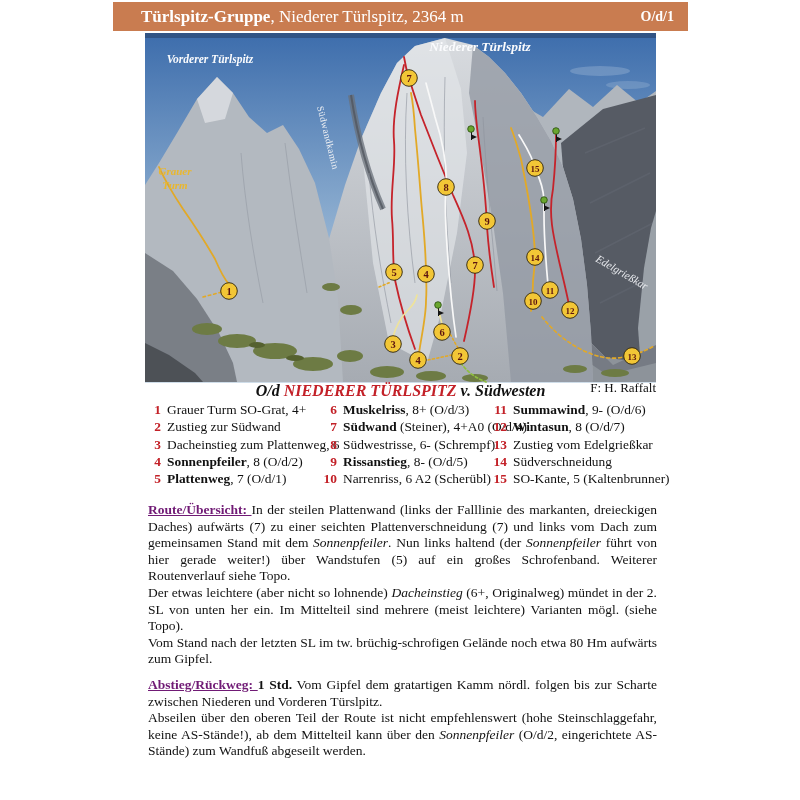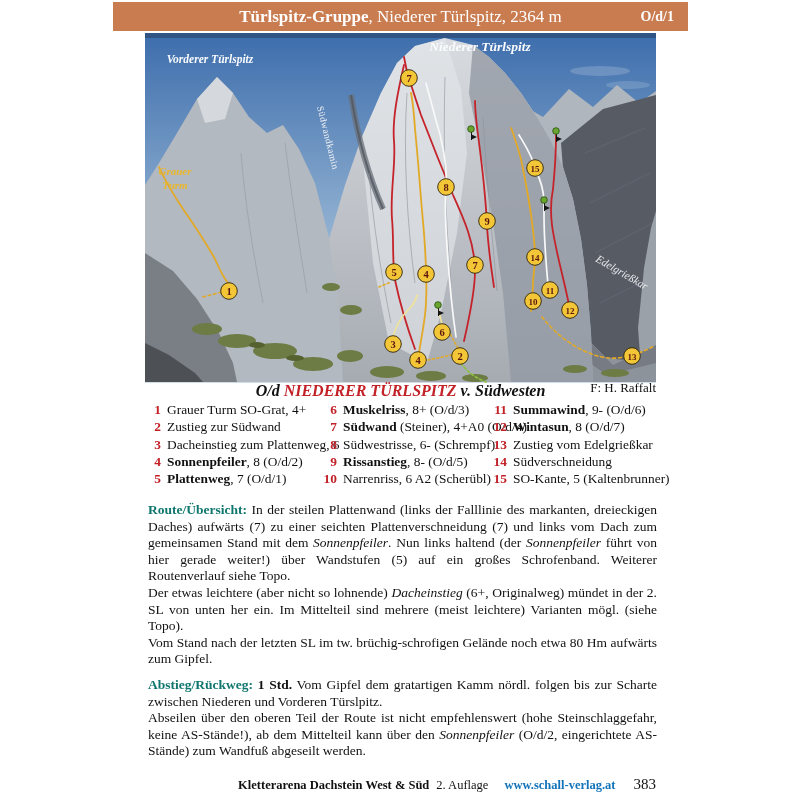--- a/index.html
+++ b/index.html
@@ -2,21 +2,21 @@
 <html><head>
 <meta charset="utf-8">
 <style>
   html,body{margin:0;padding:0;}
   body{width:800px;height:800px;background:#ffffff;font-family:"Liberation Serif",serif;position:relative;color:#111;}
   .b{font-weight:bold;}
   .page{position:absolute;inset:0;}
 
   
   .topbar{position:absolute;left:113px;top:2px;width:575px;height:29px;background:#c97c50;color:#fff;}
-  .topbar-title{position:absolute;left:0;right:0;top:0;height:100%;display:flex;align-items:center;justify-content:center;font-size:17px;white-space:pre;}
+  .topbar-title{position:absolute;left:0;right:0;top:0;height:100%;display:flex;align-items:center;font-size:17px;white-space:pre;padding-left:28px;}
   .topbar-code{position:absolute;right:14px;top:0;height:100%;display:flex;align-items:center;font-size:14px;font-weight:bold;}
 
   
   .photo{position:absolute;left:145px;top:33px;width:511px;height:350px;margin:0;overflow:hidden;}
   .photo svg{display:block;}
 
   
   .credit{position:absolute;left:356px;top:380px;width:300px;text-align:right;font-size:13px;}
   .caption{position:absolute;left:145px;top:382px;width:511px;text-align:center;font-size:16px;font-weight:bold;font-style:italic;white-space:pre;}
   .caption .red{color:#c32128;}
@@ -28,21 +28,21 @@
   .route-col.c1{width:170px;}
   .route-col.c2{width:164px;}
   .route-row{display:flex;font-size:13.4px;line-height:17.3px;white-space:nowrap;}
   .rnum{min-width:14px;text-align:right;color:#c32128;font-weight:bold;margin-right:6px;}
 
   
   .desc-wrap{position:absolute;left:148px;top:502px;width:509px;}
   .desc{font-size:13.5px;line-height:16.6px;text-align:justify;}
   .desc p{margin:0;}
   #desc2{margin-top:9px;}
-  .seg-h{color:#0f766e;font-weight:bold;}
+  .seg-h{color:#701a75;font-weight:bold;text-decoration:underline;}
   .seg-b{font-weight:bold;}
   .seg-i{font-style:italic;}
 
   
   .pagefoot{position:absolute;left:145px;top:776px;width:511px;text-align:right;font-size:12.5px;}
   .pagefoot .ed{margin-left:7px;}
   .pagefoot .url{color:#1173b9;margin-left:16px;text-decoration:none;}
   .pagefoot .pn{margin-left:18px;font-size:15px;}
 </style>
 </head>
@@ -307,15 +307,14 @@
         <p><span class="seg-h">Route/Übersicht: </span><span>In der steilen Plattenwand (links der Falllinie des markanten, dreieckigen Daches) aufwärts (7) zu einer seichten Plattenverschneidung (7) und links vom Dach zum gemeinsamen Stand mit dem </span><span class="seg-i">Sonnenpfeiler</span><span>. Nun links haltend (der </span><span class="seg-i">Sonnenpfeiler</span><span> führt von hier gerade weiter!) über Wandstufen (5) auf ein großes Schrofenband. Weiterer Routenverlauf siehe Topo.</span></p>
         <p><span>Der etwas leichtere (aber nicht so lohnende) </span><span class="seg-i">Dacheinstieg</span><span> (6+, Originalweg) mündet in der 2. SL von unten her ein. Im Mittelteil sind mehrere (meist leichtere) Varianten mögl. (siehe Topo).</span></p>
         <p><span>Vom Stand nach der letzten SL im tw. brüchig-schrofigen Gelände noch etwa 80 Hm aufwärts zum Gipfel.</span></p>
       </div>
     <div class="desc" id="desc2">
         <p><span class="seg-h">Abstieg/Rückweg: </span><span class="seg-b">1 Std.</span><span> Vom Gipfel dem gratartigen Kamm nördl. folgen bis zur Scharte zwischen Niederen und Vorderen Türslpitz.</span></p>
         <p><span>Abseilen über den oberen Teil der Route ist nicht empfehlenswert (hohe Steinschlaggefahr, keine AS-Stände!), ab dem Mittelteil kann über den </span><span class="seg-i">Sonnenpfeiler</span><span> (O/d/2, eingerichtete AS-Stände) zum Wandfuß abgeseilt werden.</span></p>
       </div>
   </div>
 
-  <footer class="pagefoot"><span class="b">Kletterarena Dachstein West &amp; Süd</span><span class="ed">2. Auflage</span><span class="url b">www.schall-verlag.at</span><span class="pn">383</span></footer>
 
 </div>
 
 </body></html>

